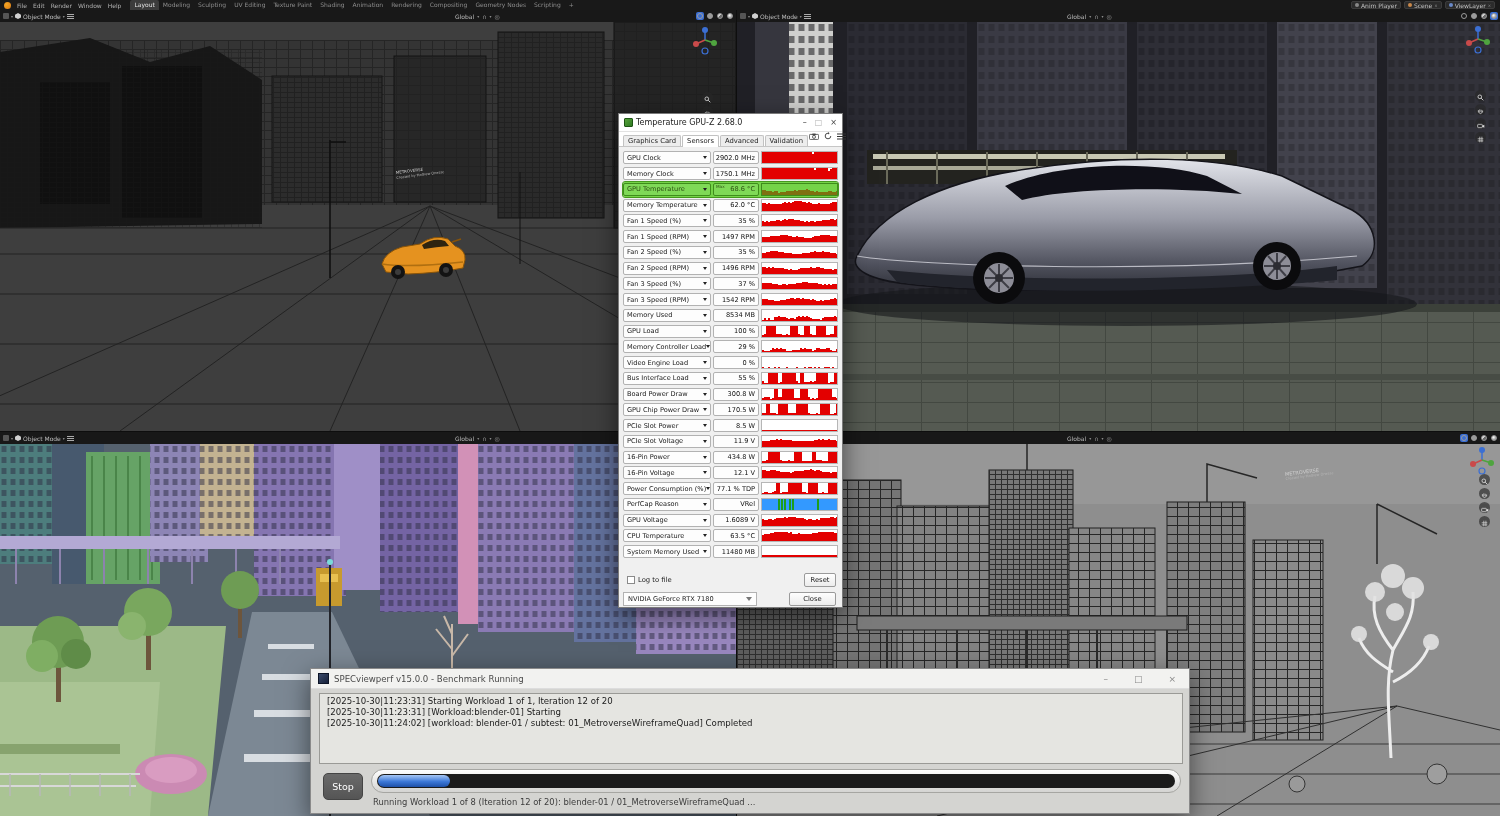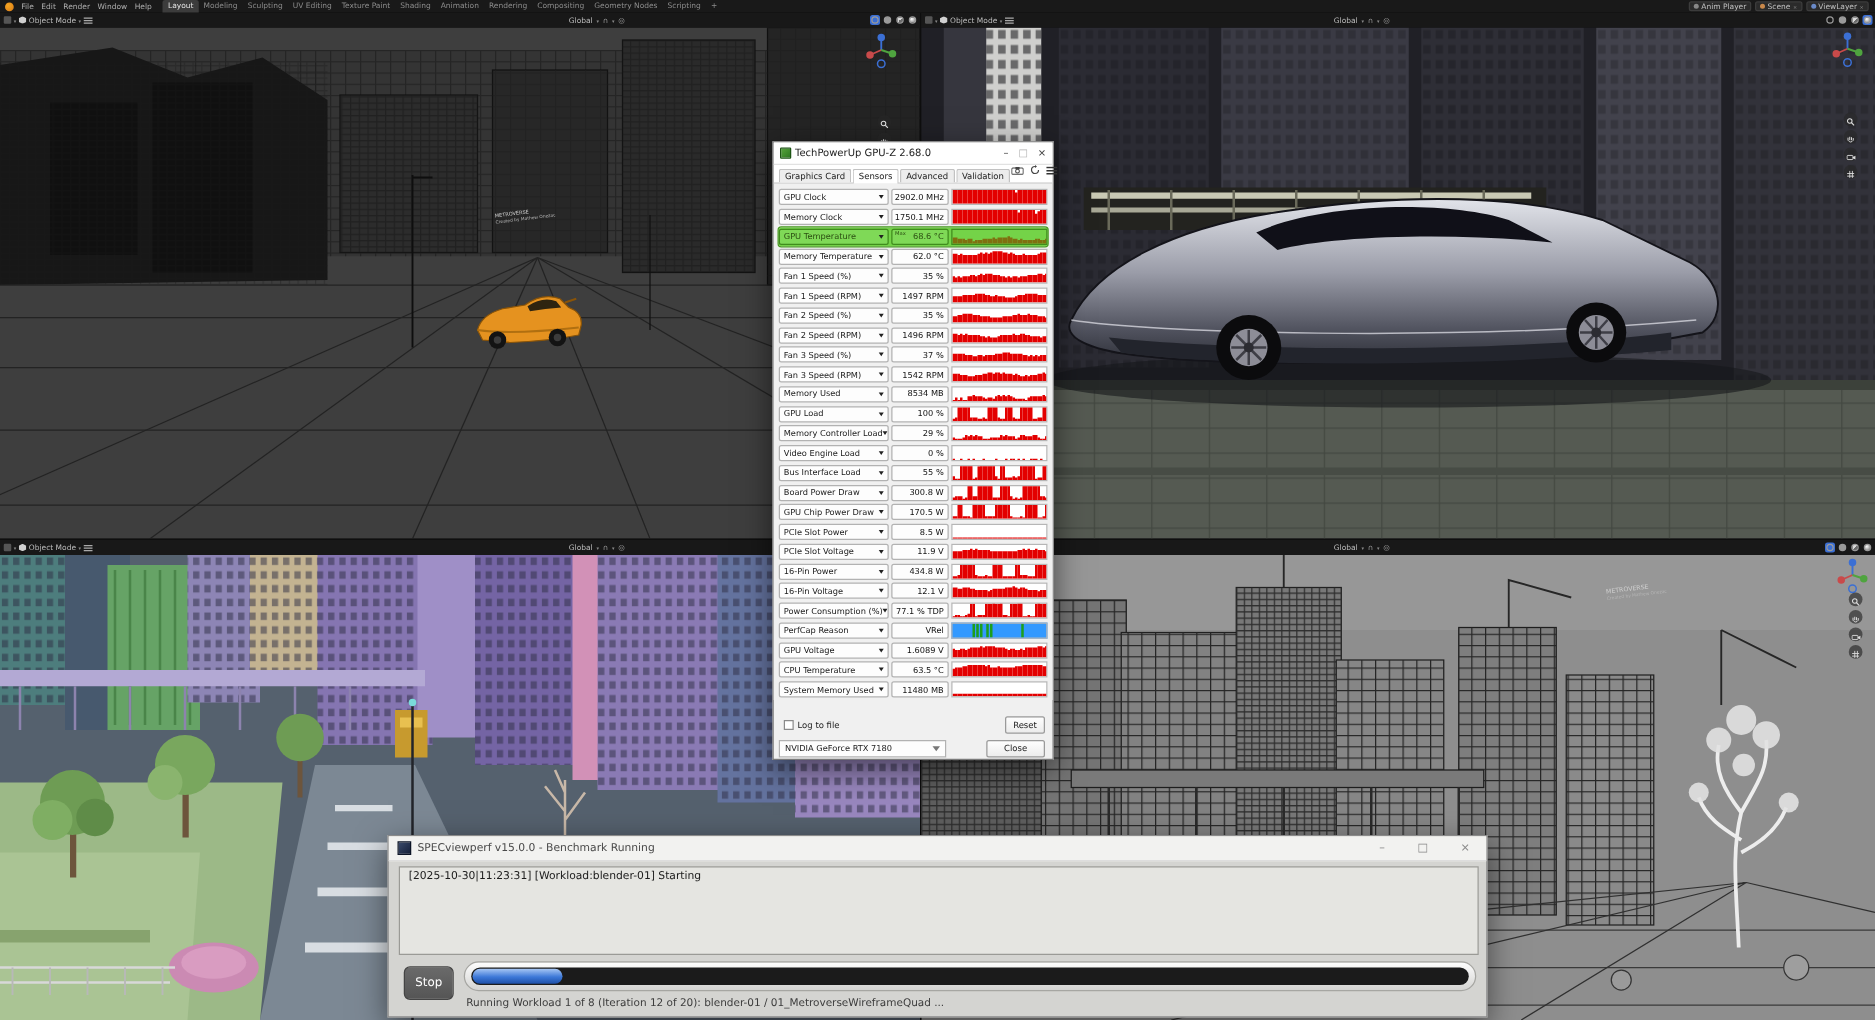--- a/index.html
+++ b/index.html
@@ -599,21 +599,21 @@
           <span><svg width="7" height="7" viewBox="0 0 10 10">
               <path d="M1 4 H9 M1 7 H9 M4 1 V9 M7 1 V9" stroke="#ddd" stroke-width="1" fill="none"></path>
             </svg></span>
         </span>
       </div>
   </div>
 
   <div class="gpuz">
     <div class="gz-titlebar">
       <span class="gz-appicon"></span>
-      <span class="gz-title">TechPowerUp GPU-Z 2.68.0</span>
+      <span class="gz-title">Temperature GPU-Z 2.68.0</span>
       <span class="gz-controls">
         <span>–</span>
         <span class="dis">□</span>
         <span>×</span>
       </span>
     </div>
     <div class="gz-tabs" id="gz-tabs">
         <span class="gz-tab">Graphics Card</span>
         <span class="gz-tab active">Sensors</span>
         <span class="gz-tab">Advanced</span>
@@ -1763,21 +1763,23 @@
     <div class="spec-titlebar">
       <span class="spec-appicon"></span>
       <span>SPECviewperf v15.0.0 - Benchmark Running</span>
       <span class="spec-controls">
         <span>–</span>
         <span>□</span>
         <span>×</span>
       </span>
     </div>
     <div class="spec-log" id="spec-log">
+        <div>[2025-10-30|11:23:31] Starting Workload 1 of 1, Iteration 12 of 20</div>
         <div>[2025-10-30|11:23:31] [Workload:blender-01] Starting</div>
+        <div>[2025-10-30|11:24:02] [workload: blender-01 / subtest: 01_MetroverseWireframeQuad] Completed</div>
       </div>
     <div class="spec-stop">Stop</div>
     <div class="spec-prog-outer">
       <div class="spec-track">
         <div class="spec-fill" id="spec-fill" style="width: 9%;"></div>
       </div>
     </div>
     <div class="spec-status">Running Workload 1 of 8 (Iteration 12 of 20): blender-01 / 01_MetroverseWireframeQuad ...</div>
   </div>
 

